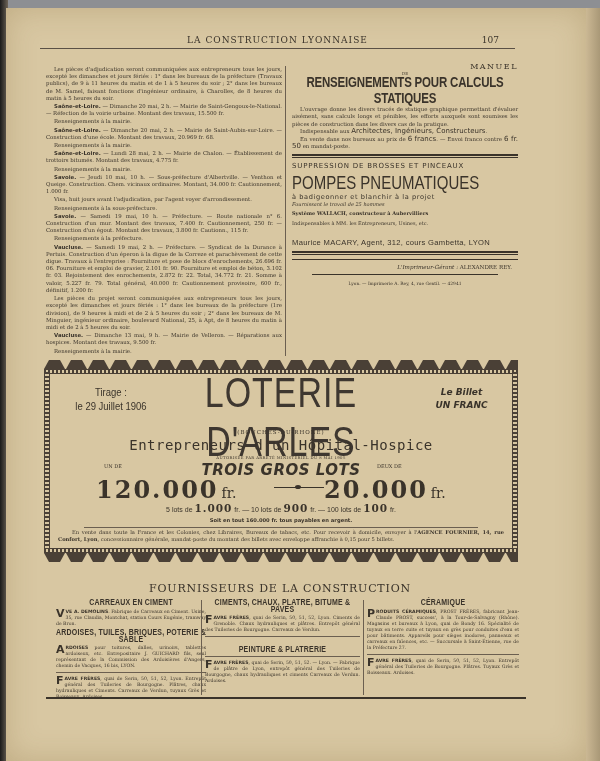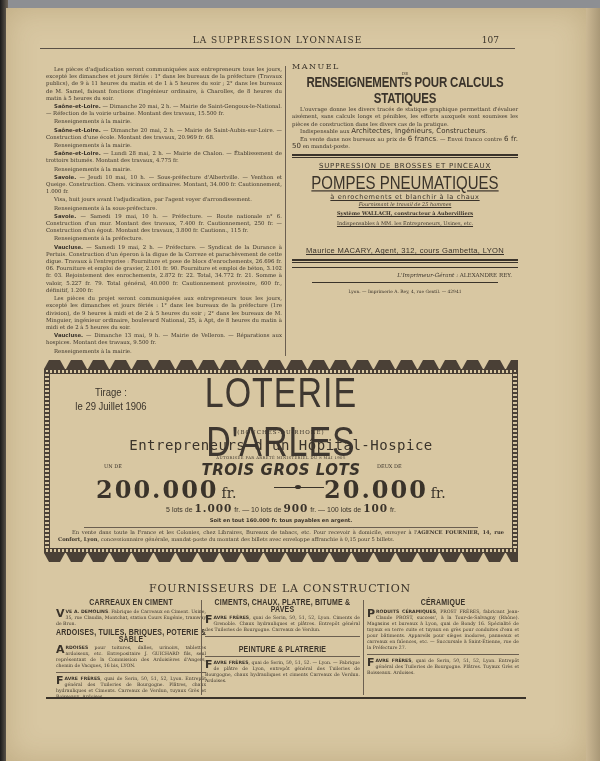--- a/index.html
+++ b/index.html
@@ -8,28 +8,28 @@
   .spine{position:absolute;left:0;top:0;width:8px;height:761px;background:linear-gradient(90deg,#1a1a1a,#6d6457);}
   .edge{position:absolute;right:0;top:8px;width:14px;height:753px;background:linear-gradient(90deg,#cbb894,#a99877);}
   .hdr{position:absolute;left:40px;top:32px;width:475px;height:16px;border-bottom:1px solid #5a5045;}
   .hdr .t{position:absolute;left:0;right:0;top:3px;text-align:center;font-size:9px;letter-spacing:1px;}
   .hdr .n{position:absolute;right:16px;top:3px;font-size:9px;}
   .colL{position:absolute;left:46px;top:66px;width:236px;font-size:5.4px;line-height:7.2px;text-align:justify;}
   .colL p{margin:0 0 1px 0;text-indent:8px;}
   .colL b{font-family:"DejaVu Sans",sans-serif;}
   .vline{position:absolute;left:285px;top:66px;width:1px;height:290px;background:#6b5f50;}
   .colR{position:absolute;left:292px;top:62px;width:226px;}
-  .manuel{text-align:left;font-size:8px;letter-spacing:1.5px;}
+  .manuel{text-align:right;font-size:8px;letter-spacing:1.5px;}
   .de{text-align:center;font-size:4px;}
   .rens{text-align:center;font-family:"Liberation Sans",sans-serif;font-weight:bold;font-size:11.5px;transform:scaleY(1.3);margin:2px 0 4px;letter-spacing:-.2px;}
   .sm{font-size:5.4px;line-height:7.4px;text-align:justify;}
   .sm p{margin:0;text-indent:8px;}
   .sm .big{font-family:"DejaVu Sans",sans-serif;font-weight:normal;font-size:7px;}
   .rule2{border-top:2px solid #3a332a;border-bottom:1px solid #3a332a;height:1px;margin:4px 0;}
-  .ctr{text-align:center;text-decoration:underline;}
+  .ctr{}
   .supp{font-family:"DejaVu Sans",sans-serif;font-size:7px;letter-spacing:.8px;}
   .pompes{font-family:"Liberation Sans",sans-serif;font-size:15px;transform:scaleY(1.2);margin:4px 0 2px;}
   .badig{font-family:"DejaVu Sans",sans-serif;font-size:6.6px;letter-spacing:.6px;}
   .it{font-style:italic;font-size:5px;}
   .sys{font-size:5px;font-weight:bold;}
   .ind{font-size:5px;}
   .maur{font-family:"Liberation Sans",sans-serif;font-size:7.6px;letter-spacing:.3px;}
   .dem{font-size:5.4px;line-height:7px;}
   .dem .od{font-family:"Liberation Sans",sans-serif;font-weight:bold;font-size:12px;float:left;margin-right:4px;transform:scaleY(1.2);line-height:14px;}
   .imp{text-align:right;font-size:5.6px;font-style:italic;margin:4px 6px;}
@@ -73,21 +73,21 @@
   .bot{position:absolute;left:46px;top:697px;width:480px;height:3px;border-top:2px solid #3a332a;}
 </style>
 </head>
 <body>
 
 <div class="spine"></div>
 <div class="page"></div>
 <div class="edge"></div>
 
 <div class="hdr">
-  <span class="t">LA SUPPRESSION LYONNAISE</span>
+  <span class="t">LA CONSTRUCTION LYONNAISE</span>
   <span class="n">107</span>
 </div>
 
 <div class="colL" id="colL">
     <p><b></b><span>Les pièces d'adjudication seront communiquées aux entrepreneurs tous les jours, excepté les dimanches et jours fériés : 1° dans les bureaux de la préfecture (Travaux publics), de 9 à 11 heures du matin et de 1 à 5 heures du soir ; 2° dans les bureaux de M. Samel, faisant fonctions d'ingénieur ordinaire, à Charolles, de 8 heures du matin à 5 heures du soir.</span></p>
     <p><b>Saône-et-Loire.</b><span> — Dimanche 20 mai, 2 h. — Mairie de Saint-Gengoux-le-National. — Réfection de la voirie urbaine. Montant des travaux, 15.500 fr.</span></p>
     <p><b></b><span>Renseignements à la mairie.</span></p>
     <p><b>Saône-et-Loire.</b><span> — Dimanche 20 mai, 2 h. — Mairie de Saint-Aubin-sur-Loire. — Construction d'une école. Montant des travaux, 20.969 fr. 68.</span></p>
     <p><b></b><span>Renseignements à la mairie.</span></p>
     <p><b>Saône-et-Loire.</b><span> — Lundi 28 mai, 2 h. — Mairie de Chalon. — Établissement de trottoirs bitumés. Montant des travaux, 4.775 fr.</span></p>
@@ -112,25 +112,25 @@
     <div class="sm">
       <p>L'ouvrage donne les divers tracés de statique graphique permettant d'évaluer aisément, sans calculs longs et pénibles, les efforts auxquels sont soumises les pièces de construction dans les divers cas de la pratique.</p>
       <p><span>Indispensable aux </span><span class="big">Architectes, Ingénieurs, Constructeurs</span><span>.</span></p>
       <p><span>En vente dans nos bureaux au prix de </span><span class="big">6 francs</span><span>. — Envoi franco contre </span><span class="big">6 fr. 50</span><span> en mandat-poste.</span></p>
     </div>
   </div>
   <div class="rule2"></div>
   <div class="ctr">
     <div class="supp">SUPPRESSION DE BROSSES ET PINCEAUX</div>
     <div class="pompes">POMPES PNEUMATIQUES</div>
-    <div class="badig">à enrochements et blanchir à la chaux</div>
+    <div class="badig">à badigeonner et blanchir à la projet</div>
     <div class="it">Fournissant le travail de 25 hommes</div>
     <div class="sys" style="margin-top:3px">Système WALLACH, constructeur à Aubervilliers</div>
     <div class="ind" style="margin-top:4px">Indispensables à MM. les Entrepreneurs, Usines, etc.</div>
-    <div class="maur" style="margin-top:20px">Maurice MACARY, Agent, 312, cours Gambetta, LYON</div>
+    <div class="maur" style="margin-top:12px">Maurice MACARY, Agent, 312, cours Gambetta, LYON</div>
   </div>
   <div class="rule2"></div>
   <div style="clear:both;border-top:1px solid #3a332a;margin-top:4px"></div>
   <div class="imp"><span>L'Imprimeur-Gérant :</span> <span style="font-style:normal;font-variant:small-caps">ALEXANDRE REY.</span></div>
   <div style="border-top:1px solid #3a332a;margin:0 20px"></div>
   <div class="lyon">Lyon. — Imprimerie A. Rey, 4, rue Gentil. — 42941</div>
 </div>
 
 <div class="lot">
   <div class="tri" id="triTop">
@@ -159,27 +159,31 @@
     </div>
   <div class="chain"></div>
   <div class="lotbox">
     <div class="side" style="left:0"></div>
     <div class="side" style="right:0"></div>
     <div class="tirage">
         <div>Tirage :</div>
         <div>le 29 Juillet 1906</div>
       </div>
     <div class="loterie">LOTERIE D'ARLES</div>
+    <div class="billet">
+        <div>Le Billet</div>
+        <div>UN FRANC</div>
+      </div>
     <div class="bouches">(BOUCHES-DU-RHONE)</div>
     <div class="hopital">Entrepreneurs d'un Hôpital-Hospice</div>
     <div class="aut">AUTORISÉE PAR ARRÊTÉ MINISTÉRIEL DU 8 MAI 1905</div>
     <div class="unde">UN DE</div>
     <div class="trois">TROIS GROS LOTS</div>
     <div class="deuxde">DEUX DE</div>
-    <div class="bignum" style="left:52px"><span>200.000</span><small>fr.</small></div>
+    <div class="bignum" style="left:52px"><span>120.000</span><small>fr.</small></div>
     <div class="arrow"></div>
     <div class="bignum" style="left:280px"><span>20.000</span><small>fr.</small></div>
     <div class="lots">
       <span>5 lots de</span> <b>1.000</b> <span>fr.</span>
       <span>— 10 lots de</span> <b>900</b> <span>fr.</span>
       <span>— 100 lots de</span> <b>100</b> <span>fr.</span>
     </div>
     <div class="soit">Soit en tout 160.000 fr. tous payables en argent.</div>
     <div class="lotrule"></div>
     <div class="vente"><span>En vente dans toute la France et les Colonies, chez Libraires, Bureaux de tabacs, etc. Pour recevoir à domicile, envoyer à l'</span><b>AGENCE FOURNIER, 14, rue Confort, Lyon</b><span>, concessionnaire générale, mandat-poste du montant des billets avec enveloppe affranchie à 0,15 pour 5 billets.</span></div>

